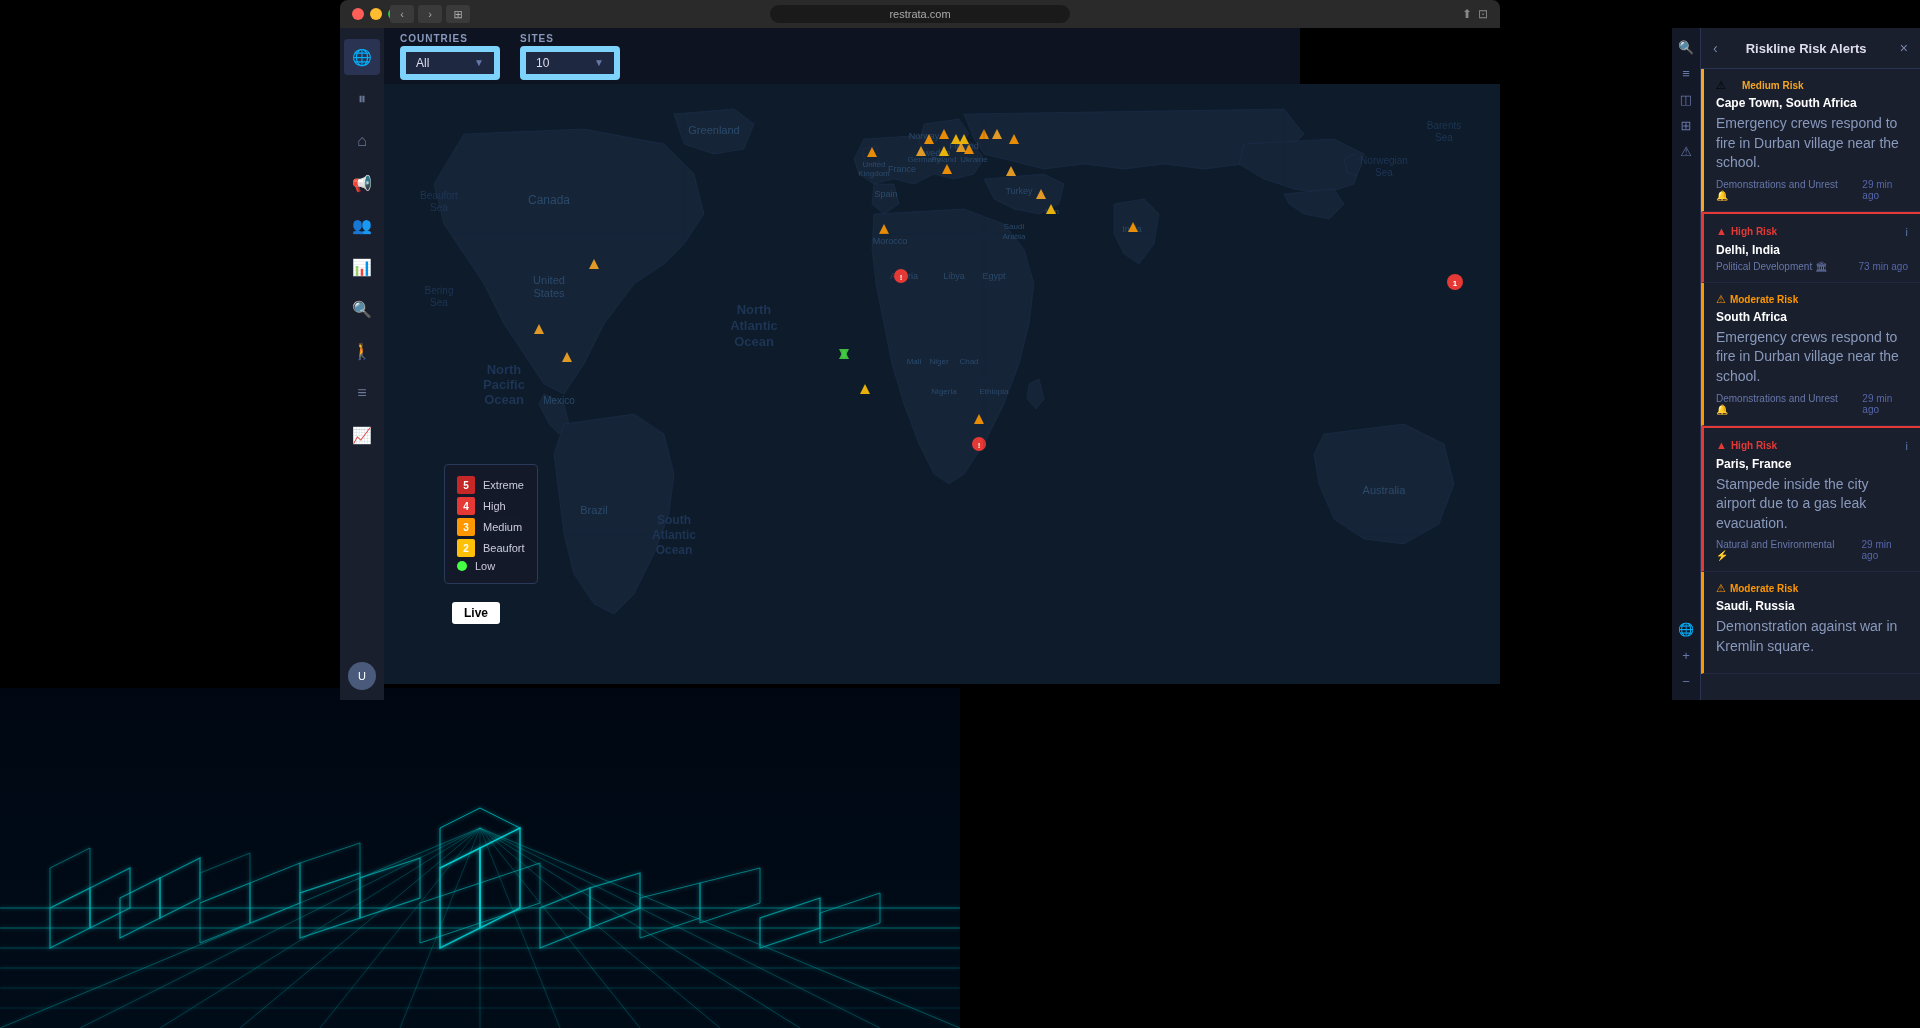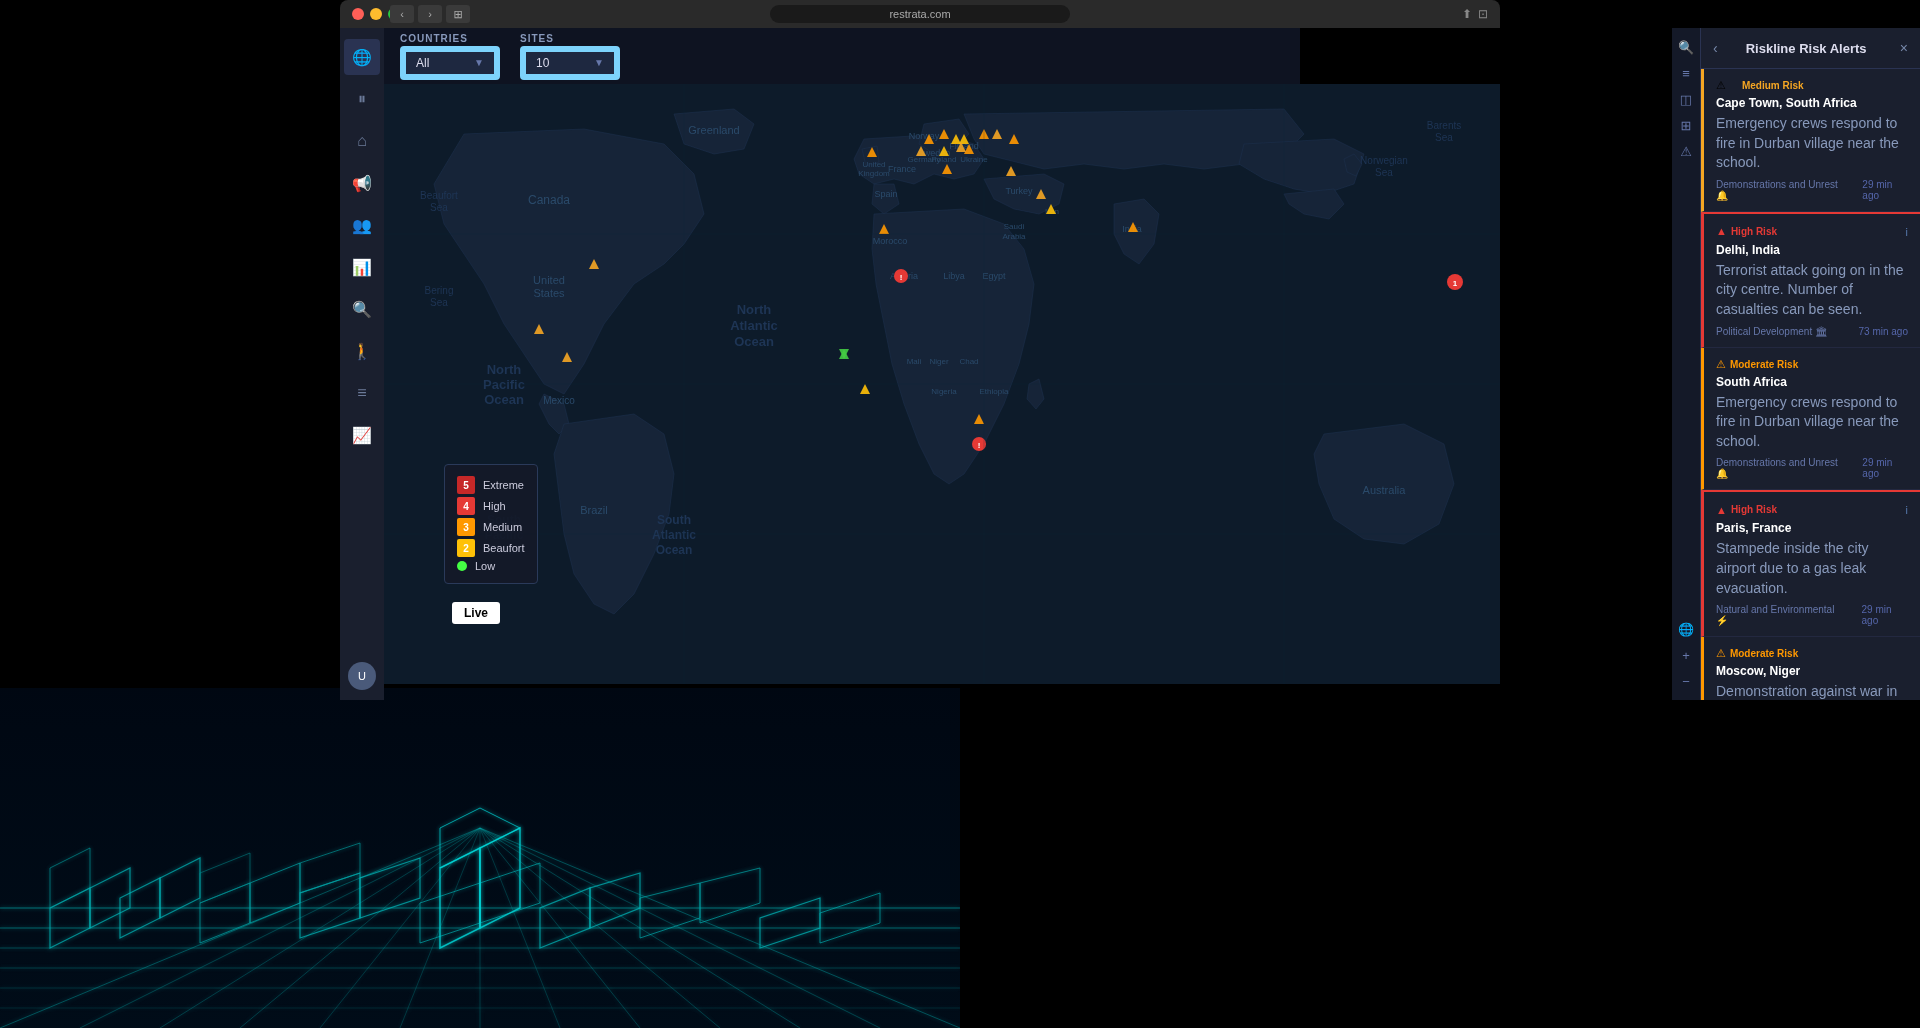--- a/index.html
+++ b/index.html
@@ -526,21 +526,20 @@
       </div>
     </div>
 
     <div class="alert-card high" style="border-top: 2px solid #e53935;">
       <div class="alert-risk-badge">
         <span class="risk-icon" style="color:#e53935;">▲</span>
         <span class="risk-label high">High Risk</span>
         <span class="risk-info">ℹ</span>
       </div>
       <div class="alert-location">Delhi, India</div>
-      <div class="alert-desc">Terrorist attack going on in the city centre. Number of casualties can be seen.</div>
       <div class="alert-meta">
         <span class="alert-category">Political Development 🏛</span>
         <span class="alert-time">73 min ago</span>
       </div>
     </div>
 
     <div class="alert-card moderate">
       <div class="alert-risk-badge">
         <span class="risk-icon" style="color:#ff9800;">⚠</span>
         <span class="risk-label moderate">Moderate Risk</span>
@@ -565,21 +564,21 @@
         <span class="alert-category">Natural and Environmental ⚡</span>
         <span class="alert-time">29 min ago</span>
       </div>
     </div>
 
     <div class="alert-card moderate">
       <div class="alert-risk-badge">
         <span class="risk-icon" style="color:#ff9800;">⚠</span>
         <span class="risk-label moderate">Moderate Risk</span>
       </div>
-      <div class="alert-location">Moscow, Niger</div>
+      <div class="alert-location">Saudi, Russia</div>
       <div class="alert-desc">Demonstration against war in Kremlin square.</div>
     </div>
 
   </div>
 </div>
 
 <div class="city-3d">
   <svg width="960" height="340" viewBox="0 0 960 340" style="position:absolute;bottom:0;left:0;">
     <defs>
       <filter id="glow">

